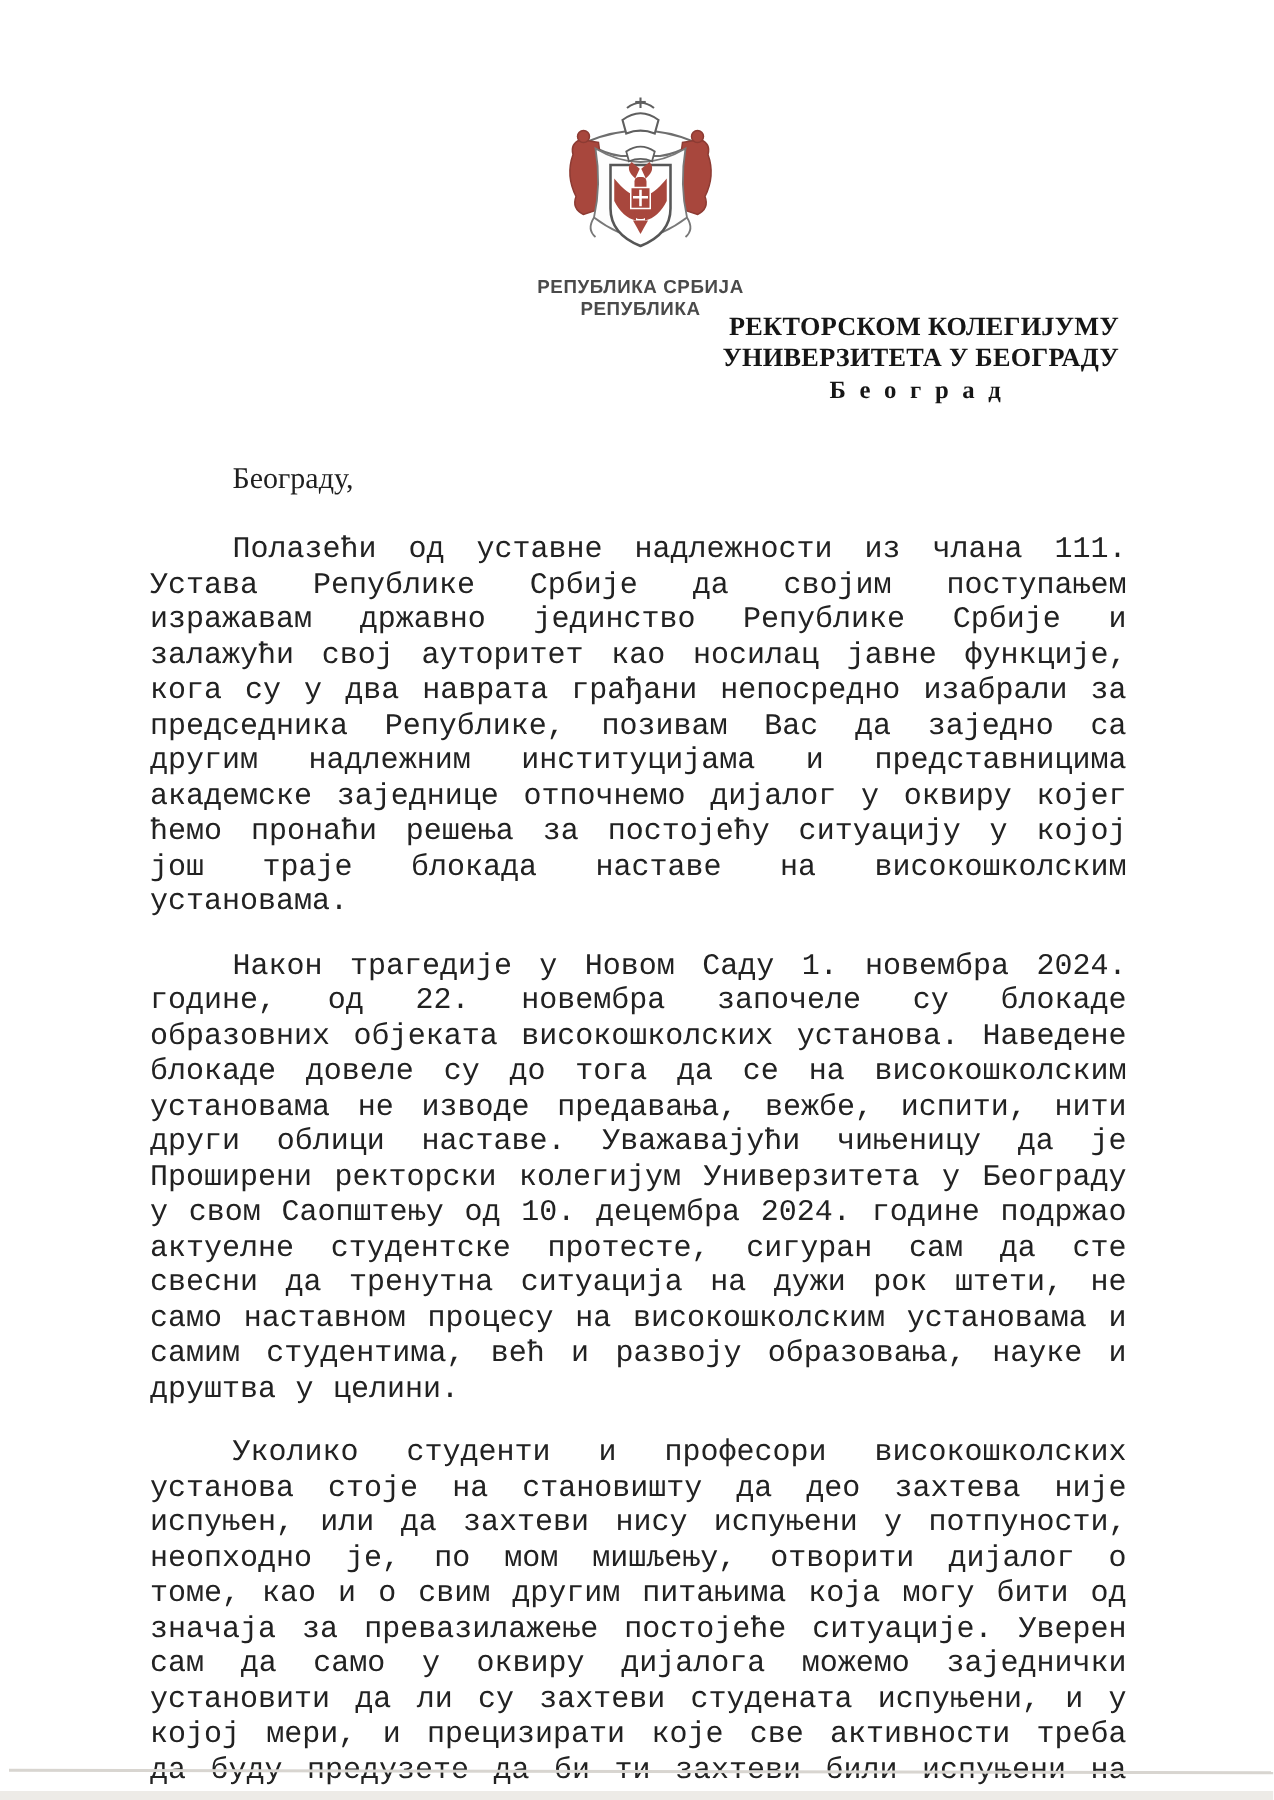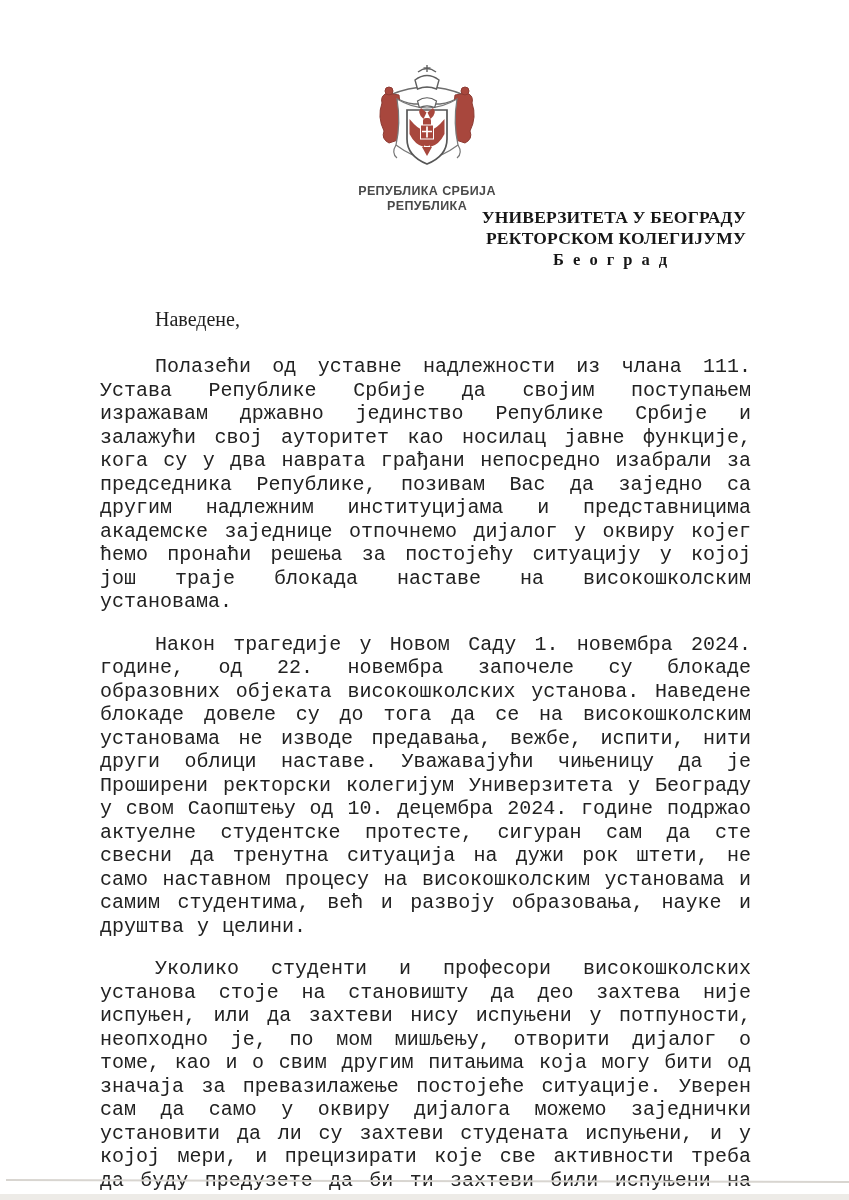--- a/index.html
+++ b/index.html
@@ -146,27 +146,27 @@
     <rect x="48.5" y="62" width="13" height="14" fill="#a8473d" stroke="#ffffff" stroke-width="1"></rect>
     <path d="M55 63.5 v11 M50 68.5 h10" stroke="#ffffff" stroke-width="1.7" fill="none"></path>
   </svg>
 
   <div class="org-block">
     <div>РЕПУБЛИКА СРБИЈА</div>
     <div>РЕПУБЛИКА</div>
   </div>
 
   <div class="recipient">
+    <div class="r-line">РЕКТОРСКОМ КОЛЕГИЈУМУ</div>
     <div class="r-line">УНИВЕРЗИТЕТА У БЕОГРАДУ</div>
-    <div class="r-line">РЕКТОРСКОМ КОЛЕГИЈУМУ</div>
     <div class="r-city">Београд</div>
   </div>
 
   <div class="letter-body">
-    <p class="salutation">Наведене,</p>
+    <p class="salutation">Београду,</p>
     <p class="para">Полазећи од уставне надлежности из члана 111. Устава Републике Србије да својим поступањем изражавам државно јединство Републике Србије и залажући свој ауторитет као носилац јавне функције, кога су у два наврата грађани непосредно изабрали за председника Републике, позивам Вас да заједно са другим надлежним институцијама и представницима академске заједнице отпочнемо дијалог у оквиру којег ћемо пронаћи решења за постојећу ситуацију у којој још траје блокада наставе на високошколским установама.</p>
     <p class="para">Након трагедије у Новом Саду 1. новембра 2024. године, од 22. новембра започеле су блокаде образовних објеката високошколских установа. Наведене блокаде довеле су до тога да се на високошколским установама не изводе предавања, вежбе, испити, нити други облици наставе. Уважавајући чињеницу да је Проширени ректорски колегијум Универзитета у Београду у свом Саопштењу од 10. децембра 2024. године подржао актуелне студентске протесте, сигуран сам да сте свесни да тренутна ситуација на дужи рок штети, не само наставном процесу на високошколским установама и самим студентима, већ и развоју образовања, науке и друштва у целини.</p>
     <p class="para">Уколико студенти и професори високошколских установа стоје на становишту да део захтева није испуњен, или да захтеви нису испуњени у потпуности, неопходно је, по мом мишљењу, отворити дијалог о томе, као и о свим другим питањима која могу бити од значаја за превазилажење постојеће ситуације. Уверен сам да само у оквиру дијалога можемо заједнички установити да ли су захтеви студената испуњени, и у којој мери, и прецизирати које све активности треба да буду предузете да би ти захтеви били испуњени на очекивани начин. Уверавам Вас да су надлежне институције спремне да даноноћно раде на испуњењу свих захтева студената.</p>
   </div>
 
   <div class="scan-bottom-line"></div>
   <div class="scan-bottom-strip"></div>
 </div>
 
 </body></html>

